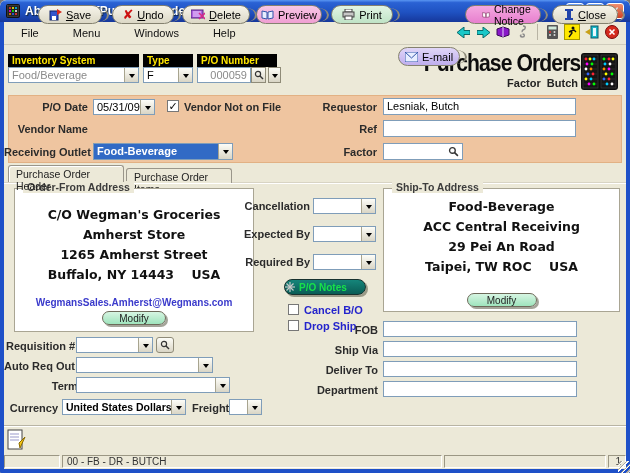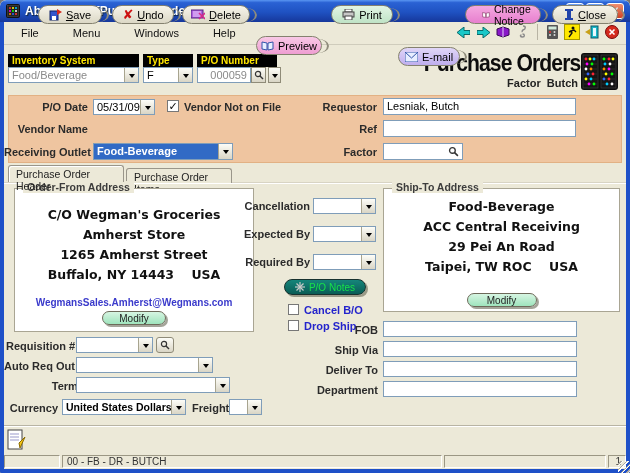--- a/index.html
+++ b/index.html
@@ -67,32 +67,32 @@
   .legend{position:absolute;top:-8px;left:8px;background:#ece9d8;padding:0 4px;
     font-size:10.5px;font-weight:bold;color:#3c3c3c;white-space:nowrap;}
   .addr-line{position:absolute;left:0;right:0;text-align:center;font-family:"DejaVu Sans",sans-serif;
     font-weight:bold;font-size:12.5px;color:#111;white-space:pre;}
   .email-link{position:absolute;left:0;right:0;text-align:center;font-size:10px;font-weight:bold;
     color:#3a3acb;white-space:nowrap;}
   .pillbtn{position:absolute;background:linear-gradient(180deg,#d6f5e2,#9fe4bd);
     border:1px solid #6d6a5a;border-radius:9px;font-size:10px;color:#222;text-align:center;
     box-shadow:2px 2px 0 rgba(90,90,70,.55);padding-top:1px;}
   .notesbtn{position:absolute;background:linear-gradient(180deg,#15857a,#0a5c55);
-    border:1px solid #17312e;border-radius:9px;color:#17e24a;font-size:10px;font-weight:normal;
+    border:1px solid #17312e;border-radius:9px;color:#17e24a;font-size:10px;font-weight:bold;
     text-align:center;box-shadow:2px 2px 0 rgba(90,90,70,.55);display:flex;align-items:center;
-    justify-content:center;gap:4px;}
+    justify-content:flex-start;gap:4px;}
   
   .toolbar{position:absolute;left:4px;right:4px;top:426px;height:28px;background:#ece9d8;
     border-top:1px solid #fff;box-shadow:0 -1px 0 #b8b4a4;}
   .tbtn{position:absolute;top:5px;height:19px;border:1px solid #84816f;border-radius:10px;
     background:linear-gradient(180deg,#f6f4ea,#dcd8c6);display:flex;align-items:center;
     justify-content:center;gap:4px;font-size:11px;color:#000;}
   .tbtn::after{content:"";position:absolute;right:-8px;top:2px;bottom:1px;width:9px;
     border-right:2px solid #8f8c7c;border-radius:0 100% 100% 0 / 0 50% 50% 0;}
-  .tbtn.pink{background:linear-gradient(180deg,#f8c8e6,#ef9ed2);margin-top:31px;}
+  .tbtn.pink{background:linear-gradient(180deg,#f8c8e6,#ef9ed2);}
   .tbtn.mint{background:linear-gradient(180deg,#e2f4e4,#bfe3c6);}
   .tbtn.lav{background:linear-gradient(180deg,#e0d6f8,#bfaeee);margin-top:42px;}
   .tbtn.mag{background:linear-gradient(180deg,#f4a8e0,#e77fce);padding-left:16px;}
   .hotkey{display:inline-block;}
   .hotkey::first-letter{text-decoration:underline;}
   
   .statusbar{position:absolute;left:4px;right:4px;top:454px;height:15px;background:#ece9d8;
     display:flex;align-items:stretch;gap:2px;padding:1px 0;}
   .scell{border:1px solid;border-color:#9b9784 #fff #fff #9b9784;font-size:10px;color:#333;
     padding:0 4px;line-height:12px;overflow:hidden;white-space:nowrap;}

